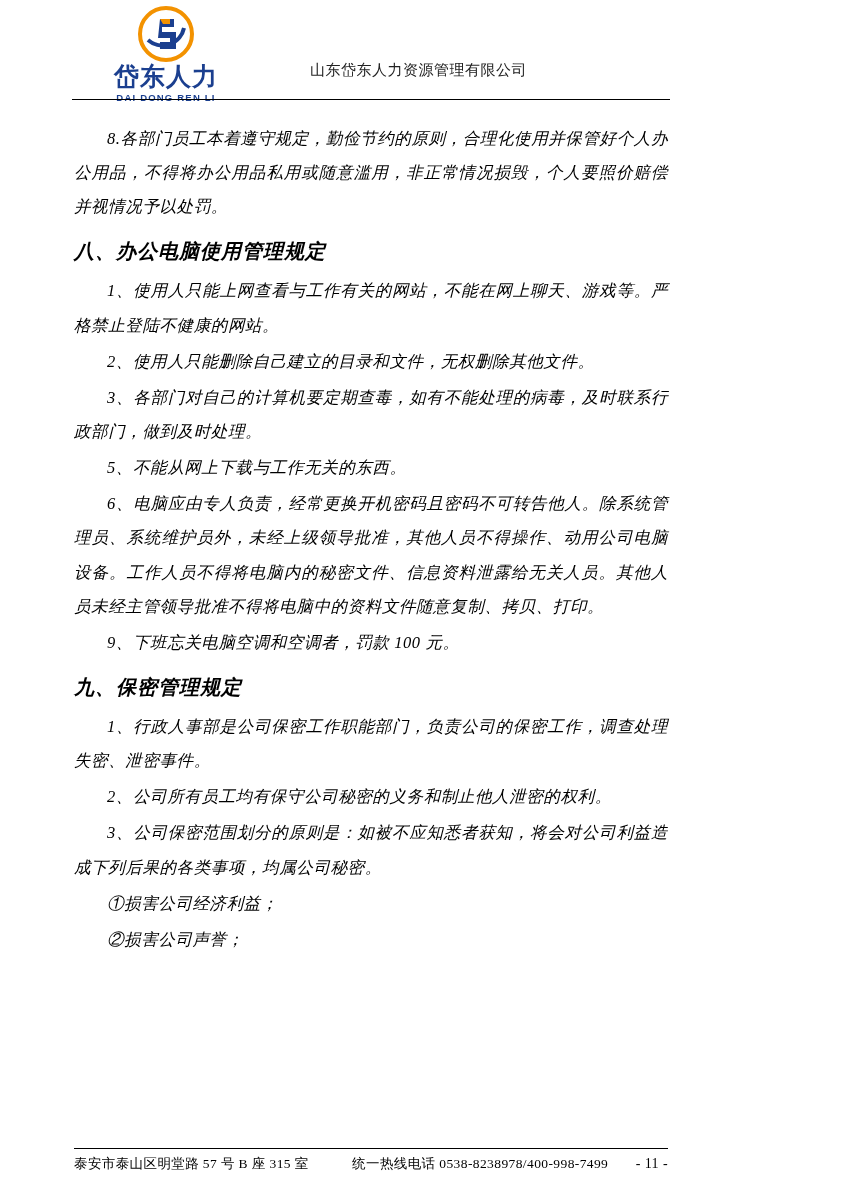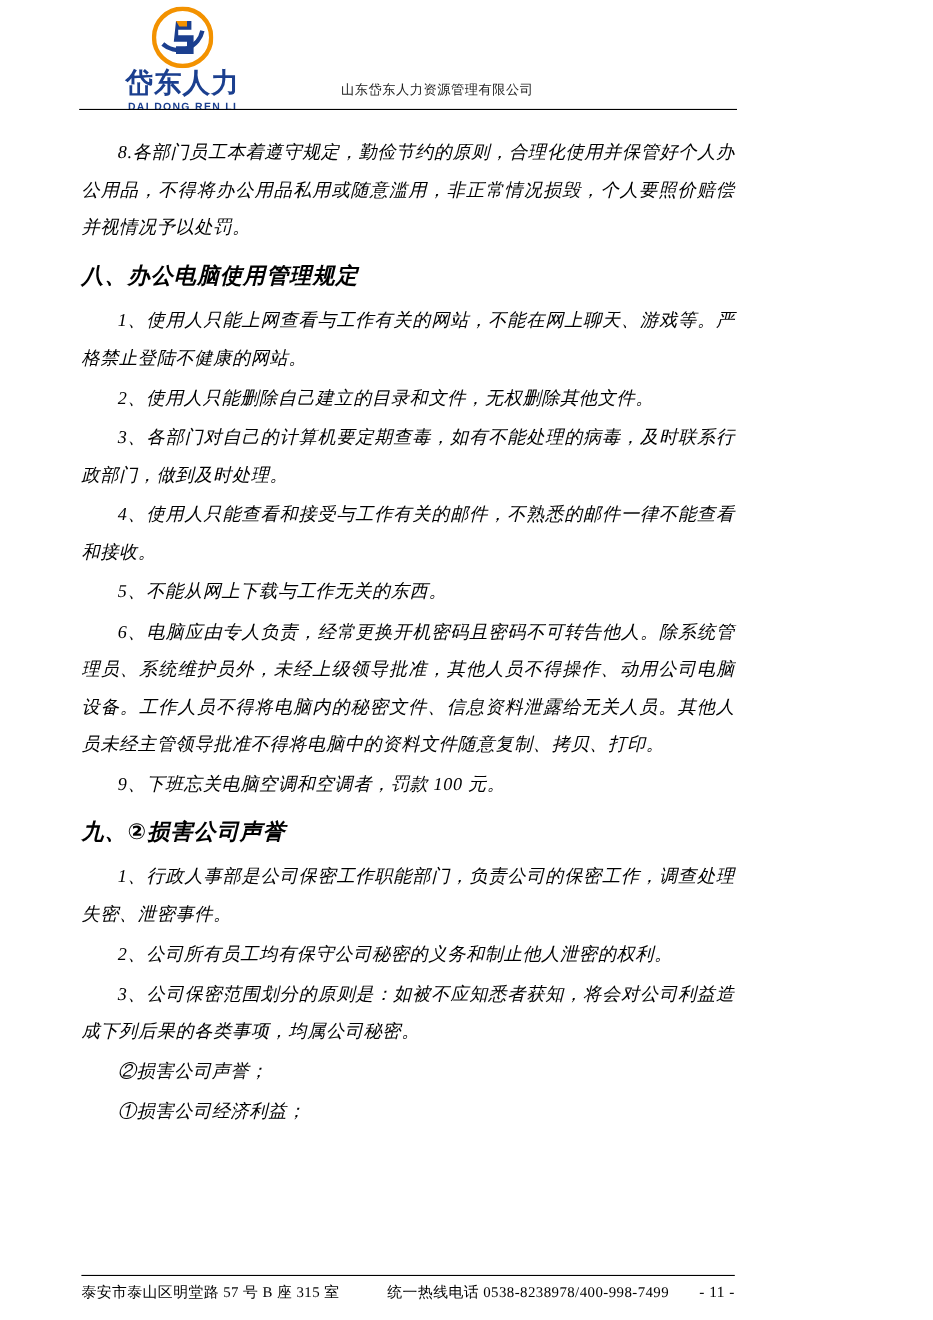--- a/index.html
+++ b/index.html
@@ -60,22 +60,22 @@
     font-weight: bold;
     font-size: 9.5px;
     letter-spacing: 1.2px;
     color: #1b3f8f;
     margin-top: 2px;
     white-space: nowrap;
   }
   .header-company {
     position: absolute;
     left: 238px;
-    bottom: 18px;
-    font-size: 12px;
+    bottom: 28px;
+    font-size: 15px;
     color: #222;
     letter-spacing: 0.5px;
   }
   .header-rule {
     position: absolute;
     left: 0;
     right: 0;
     bottom: 8px;
     border-bottom: 1.6px solid #000;
   }
@@ -103,21 +103,21 @@
     margin: 8px 0 4px 0;
     text-indent: 0;
     letter-spacing: 1px;
   }
 
   
   .footer {
     position: absolute;
     left: 74px;
     right: 74px;
-    bottom: 16px;
+    bottom: 27px;
   }
   .footer-rule {
     border-bottom: 1.6px solid #000;
     margin-bottom: 6px;
   }
   .footer-row {
     display: flex;
     align-items: baseline;
     font-size: 13.5px;
     letter-spacing: 0.4px;
@@ -156,30 +156,29 @@
     <div class="header-company">山东岱东人力资源管理有限公司</div>
     <div class="header-rule"></div>
   </div>
 
   <div class="content">
     <p class="para">8.各部门员工本着遵守规定，勤俭节约的原则，合理化使用并保管好个人办公用品，不得将办公用品私用或随意滥用，非正常情况损毁，个人要照价赔偿并视情况予以处罚。</p>
     <h2 class="heading">八、办公电脑使用管理规定</h2>
     <p class="para">1、使用人只能上网查看与工作有关的网站，不能在网上聊天、游戏等。严格禁止登陆不健康的网站。</p>
     <p class="para">2、使用人只能删除自己建立的目录和文件，无权删除其他文件。</p>
     <p class="para">3、各部门对自己的计算机要定期查毒，如有不能处理的病毒，及时联系行政部门，做到及时处理。</p>
-    <p class="para">4、使用人只能查看和接受与工作有关的邮件，不熟悉的邮件一律不能查看和接收。</p>
     <p class="para">5、不能从网上下载与工作无关的东西。</p>
     <p class="para">6、电脑应由专人负责，经常更换开机密码且密码不可转告他人。除系统管理员、系统维护员外，未经上级领导批准，其他人员不得操作、动用公司电脑设备。工作人员不得将电脑内的秘密文件、信息资料泄露给无关人员。其他人员未经主管领导批准不得将电脑中的资料文件随意复制、拷贝、打印。</p>
     <p class="para">9、下班忘关电脑空调和空调者，罚款 100 元。</p>
-    <h2 class="heading">九、②损害公司声誉</h2>
+    <h2 class="heading">九、保密管理规定</h2>
     <p class="para">1、行政人事部是公司保密工作职能部门，负责公司的保密工作，调查处理失密、泄密事件。</p>
     <p class="para">2、公司所有员工均有保守公司秘密的义务和制止他人泄密的权利。</p>
     <p class="para">3、公司保密范围划分的原则是：如被不应知悉者获知，将会对公司利益造成下列后果的各类事项，均属公司秘密。</p>
+    <p class="para">①损害公司经济利益；</p>
     <p class="para">②损害公司声誉；</p>
-    <p class="para">①损害公司经济利益；</p>
   </div>
 
   <div class="footer">
     <div class="footer-rule"></div>
     <div class="footer-row">
       <div class="footer-left">泰安市泰山区明堂路 57 号 B 座 315 室</div>
       <div class="footer-center">统一热线电话 0538-8238978/400-998-7499</div>
       <div class="footer-right">- 11 -</div>
     </div>
   </div>

